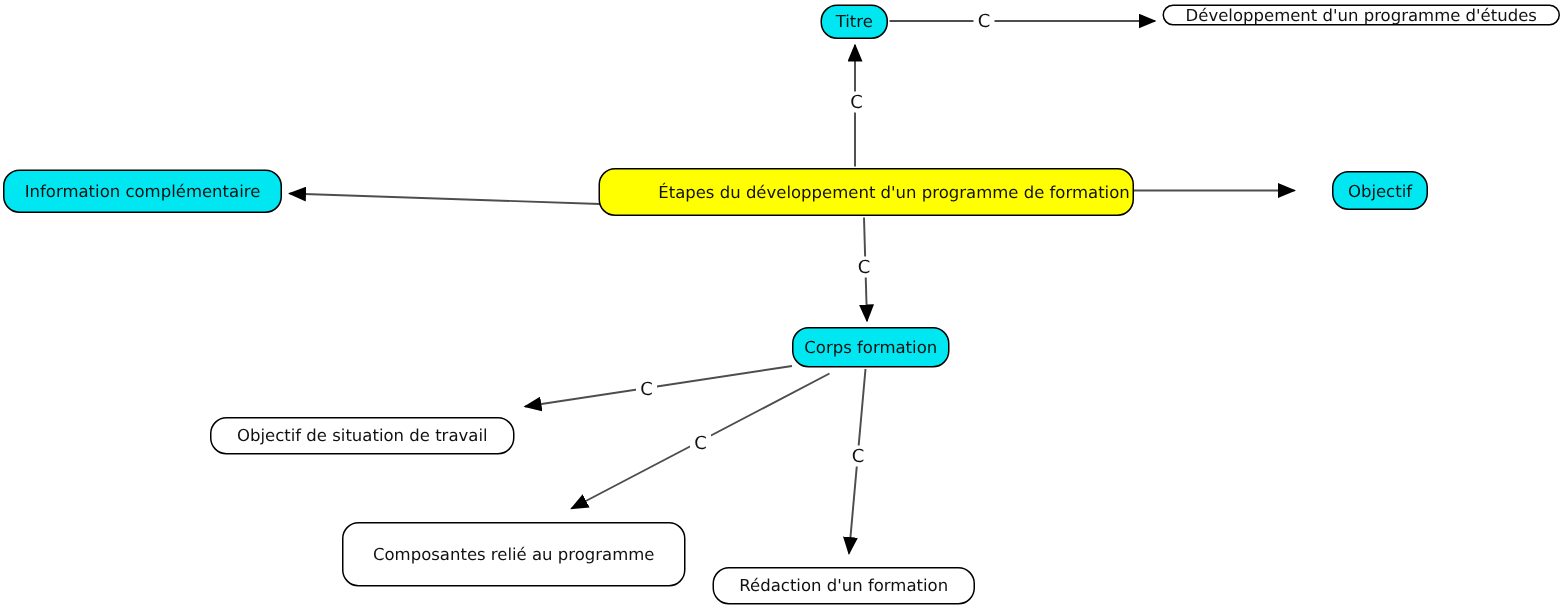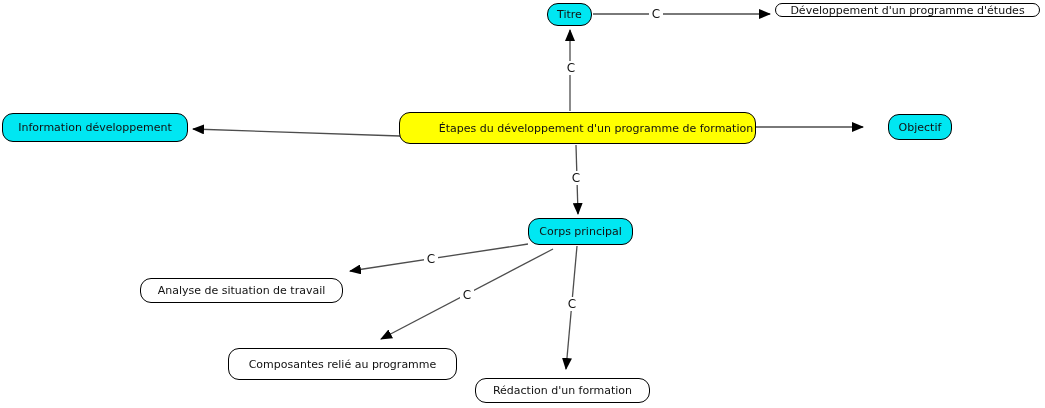--- a/index.html
+++ b/index.html
@@ -60,21 +60,21 @@
     padding-left: 37px;
   }
   
   #node-titre        { left: 547px; top: 3px;   width: 45px;  height: 23px; }
   #node-developpement{ left: 775px; top: 3px;   width: 265px; height: 14px; }
   #node-central      { left: 399px; top: 112px; width: 357px; height: 32px; }
   #node-info         { left: 2px;   top: 113px; width: 186px; height: 29px; }
   #node-objectif     { left: 888px; top: 114px; width: 64px;  height: 26px; }
   #node-corps        { left: 528px; top: 218px; width: 105px; height: 27px; }
   #node-analyse      { left: 140px; top: 278px; width: 203px; height: 25px; }
-  #node-composantes  { left: 228px; top: 348px; width: 229px; height: 32px; }
+  #node-composantes  { left: 228px; top: 348px; width: 229px; height: 43px; }
   #node-redaction    { left: 475px; top: 378px; width: 175px; height: 25px; }
 </style>
 </head>
 <body>
 
 <div id="canvas">
 
   <svg id="edge-layer" viewBox="0 0 1045 408" xmlns="http://www.w3.org/2000/svg">
     <defs>
       <marker id="arrow" markerUnits="userSpaceOnUse" markerWidth="12" markerHeight="10" refX="11" refY="5" orient="auto">
@@ -123,33 +123,33 @@
 
   <div id="node-developpement" class="node">
     <span>Développement d'un programme d'études</span>
   </div>
 
   <div id="node-central" class="node central">
     <span>Étapes du développement d'un programme de formation</span>
   </div>
 
   <div id="node-info" class="node concept">
-    <span>Information développement</span>
+    <span>Information complémentaire</span>
   </div>
 
   <div id="node-objectif" class="node concept">
     <span>Objectif</span>
   </div>
 
   <div id="node-corps" class="node concept">
-    <span>Corps principal</span>
+    <span>Corps formation</span>
   </div>
 
   <div id="node-analyse" class="node">
-    <span>Analyse de situation de travail</span>
+    <span>Objectif de situation de travail</span>
   </div>
 
   <div id="node-composantes" class="node">
     <span>Composantes relié au programme</span>
   </div>
 
   <div id="node-redaction" class="node">
     <span>Rédaction d'un formation</span>
   </div>
 

